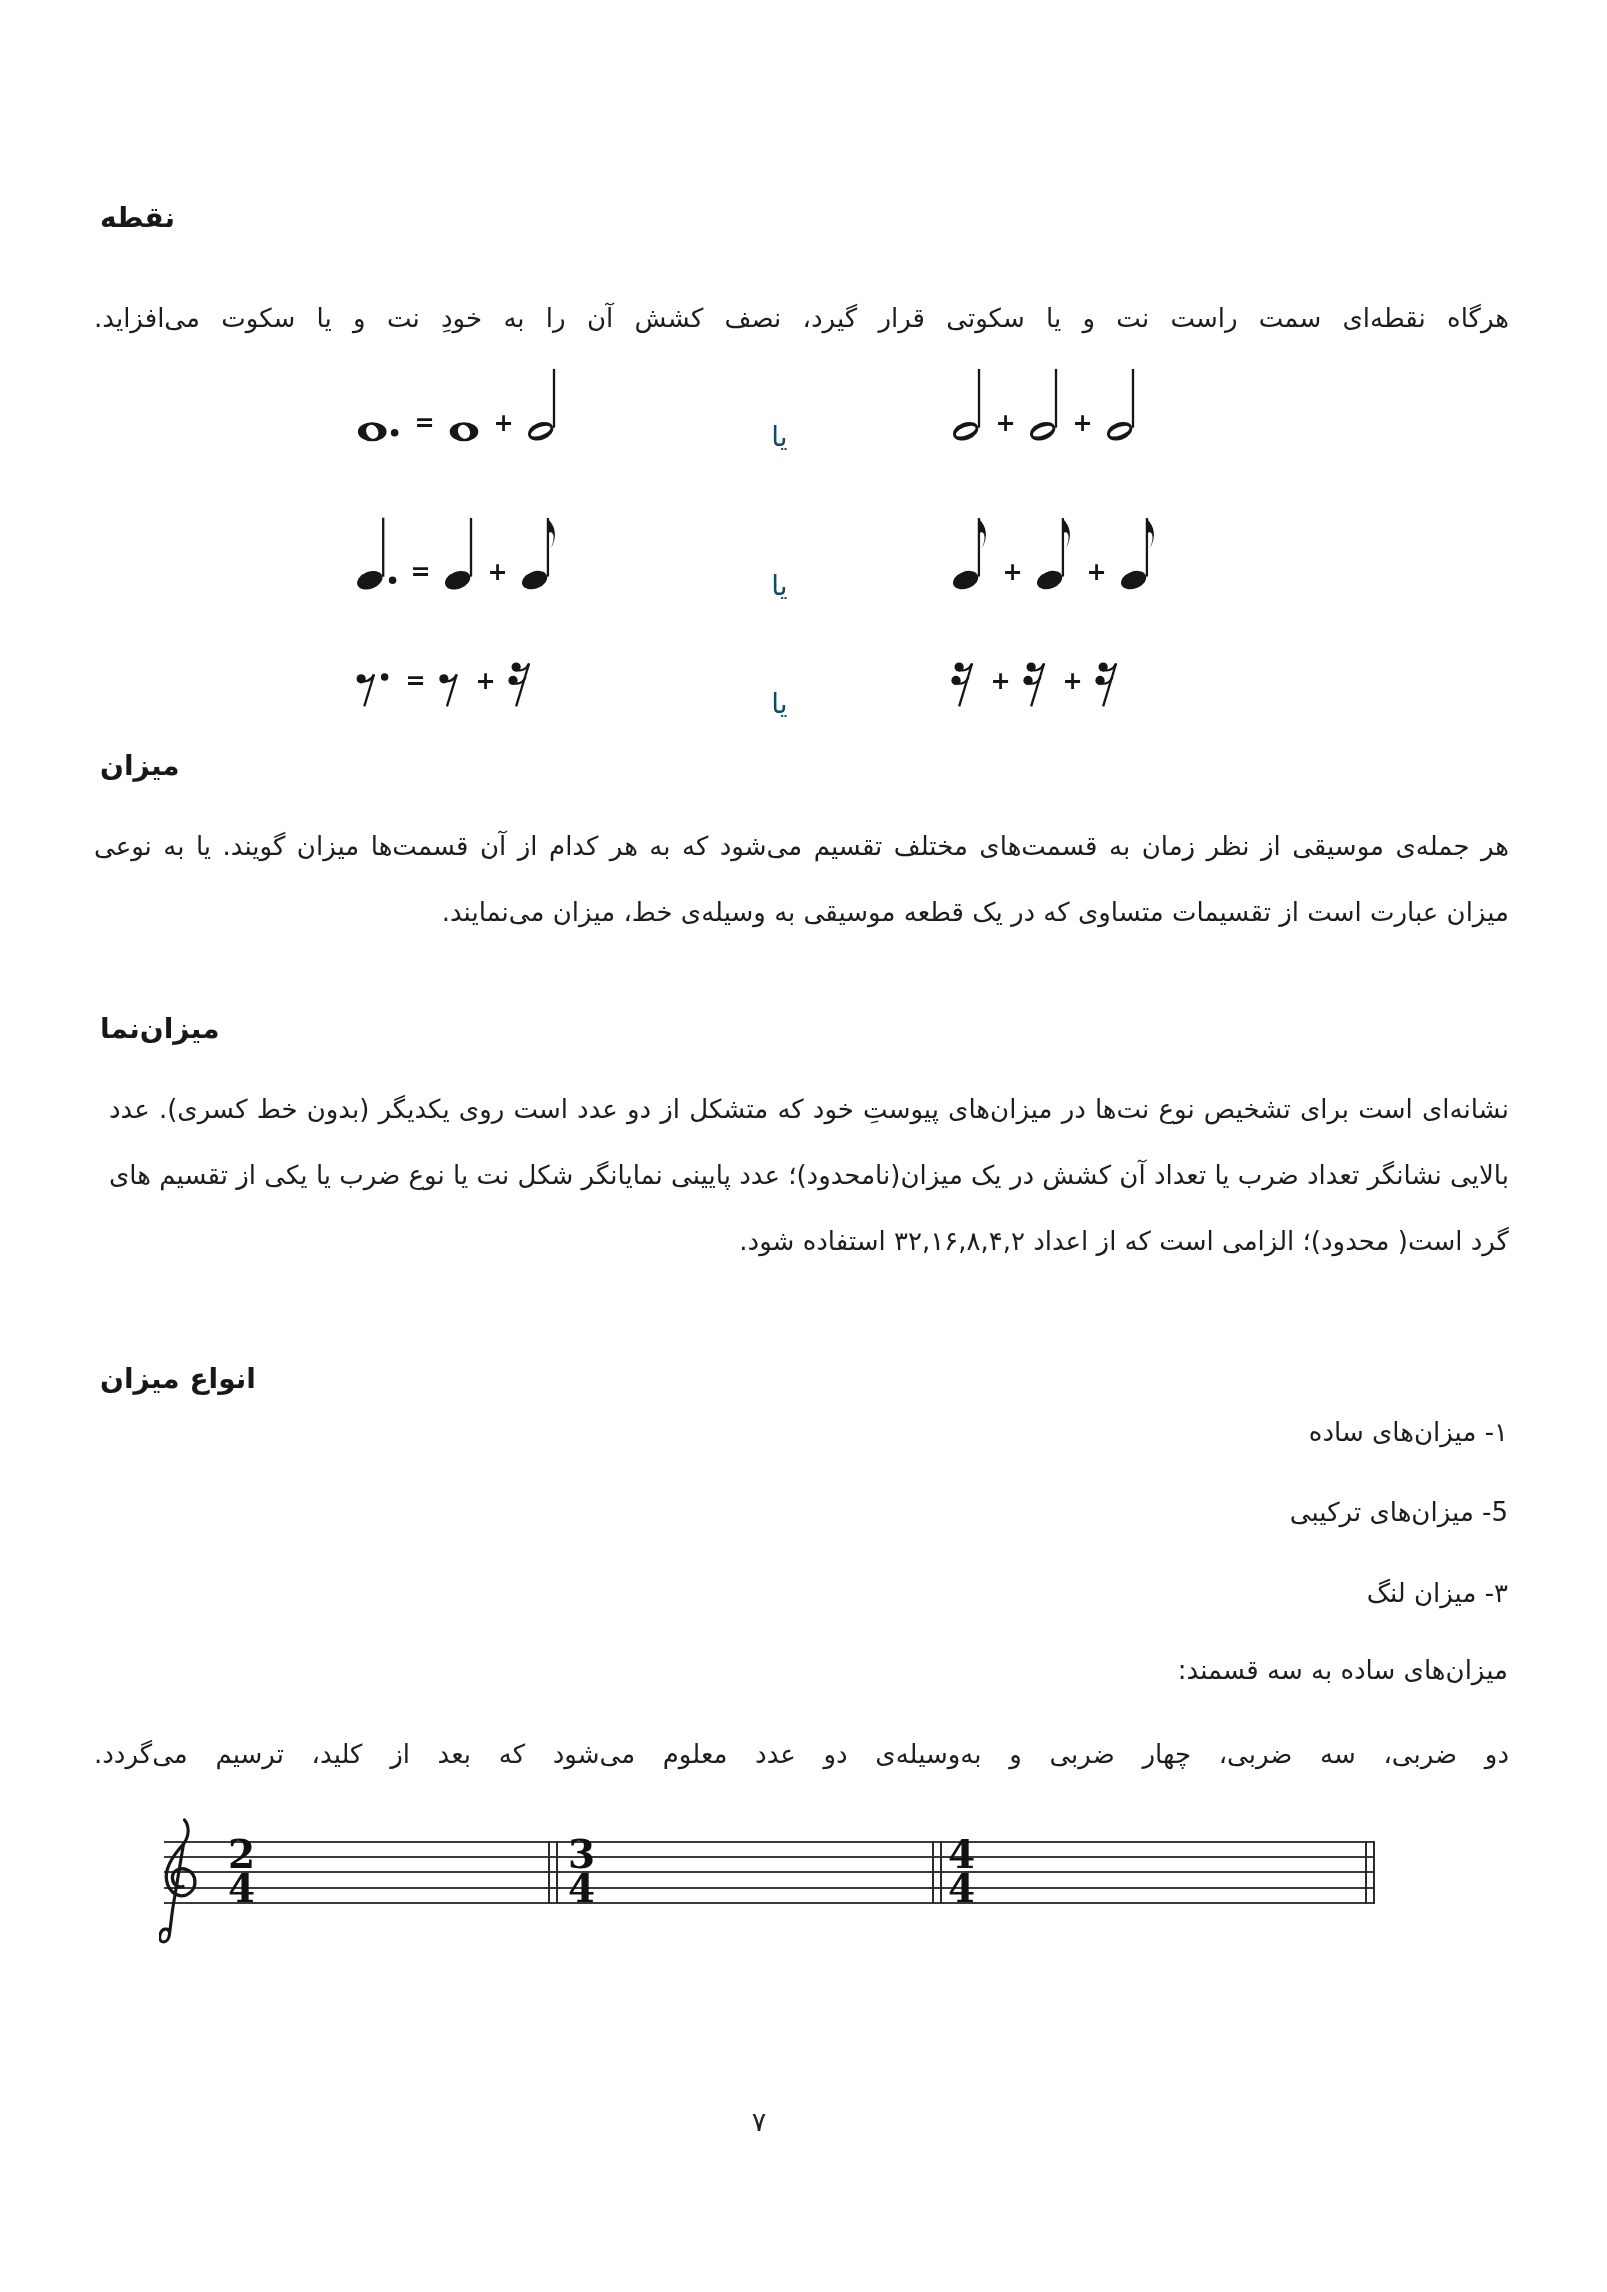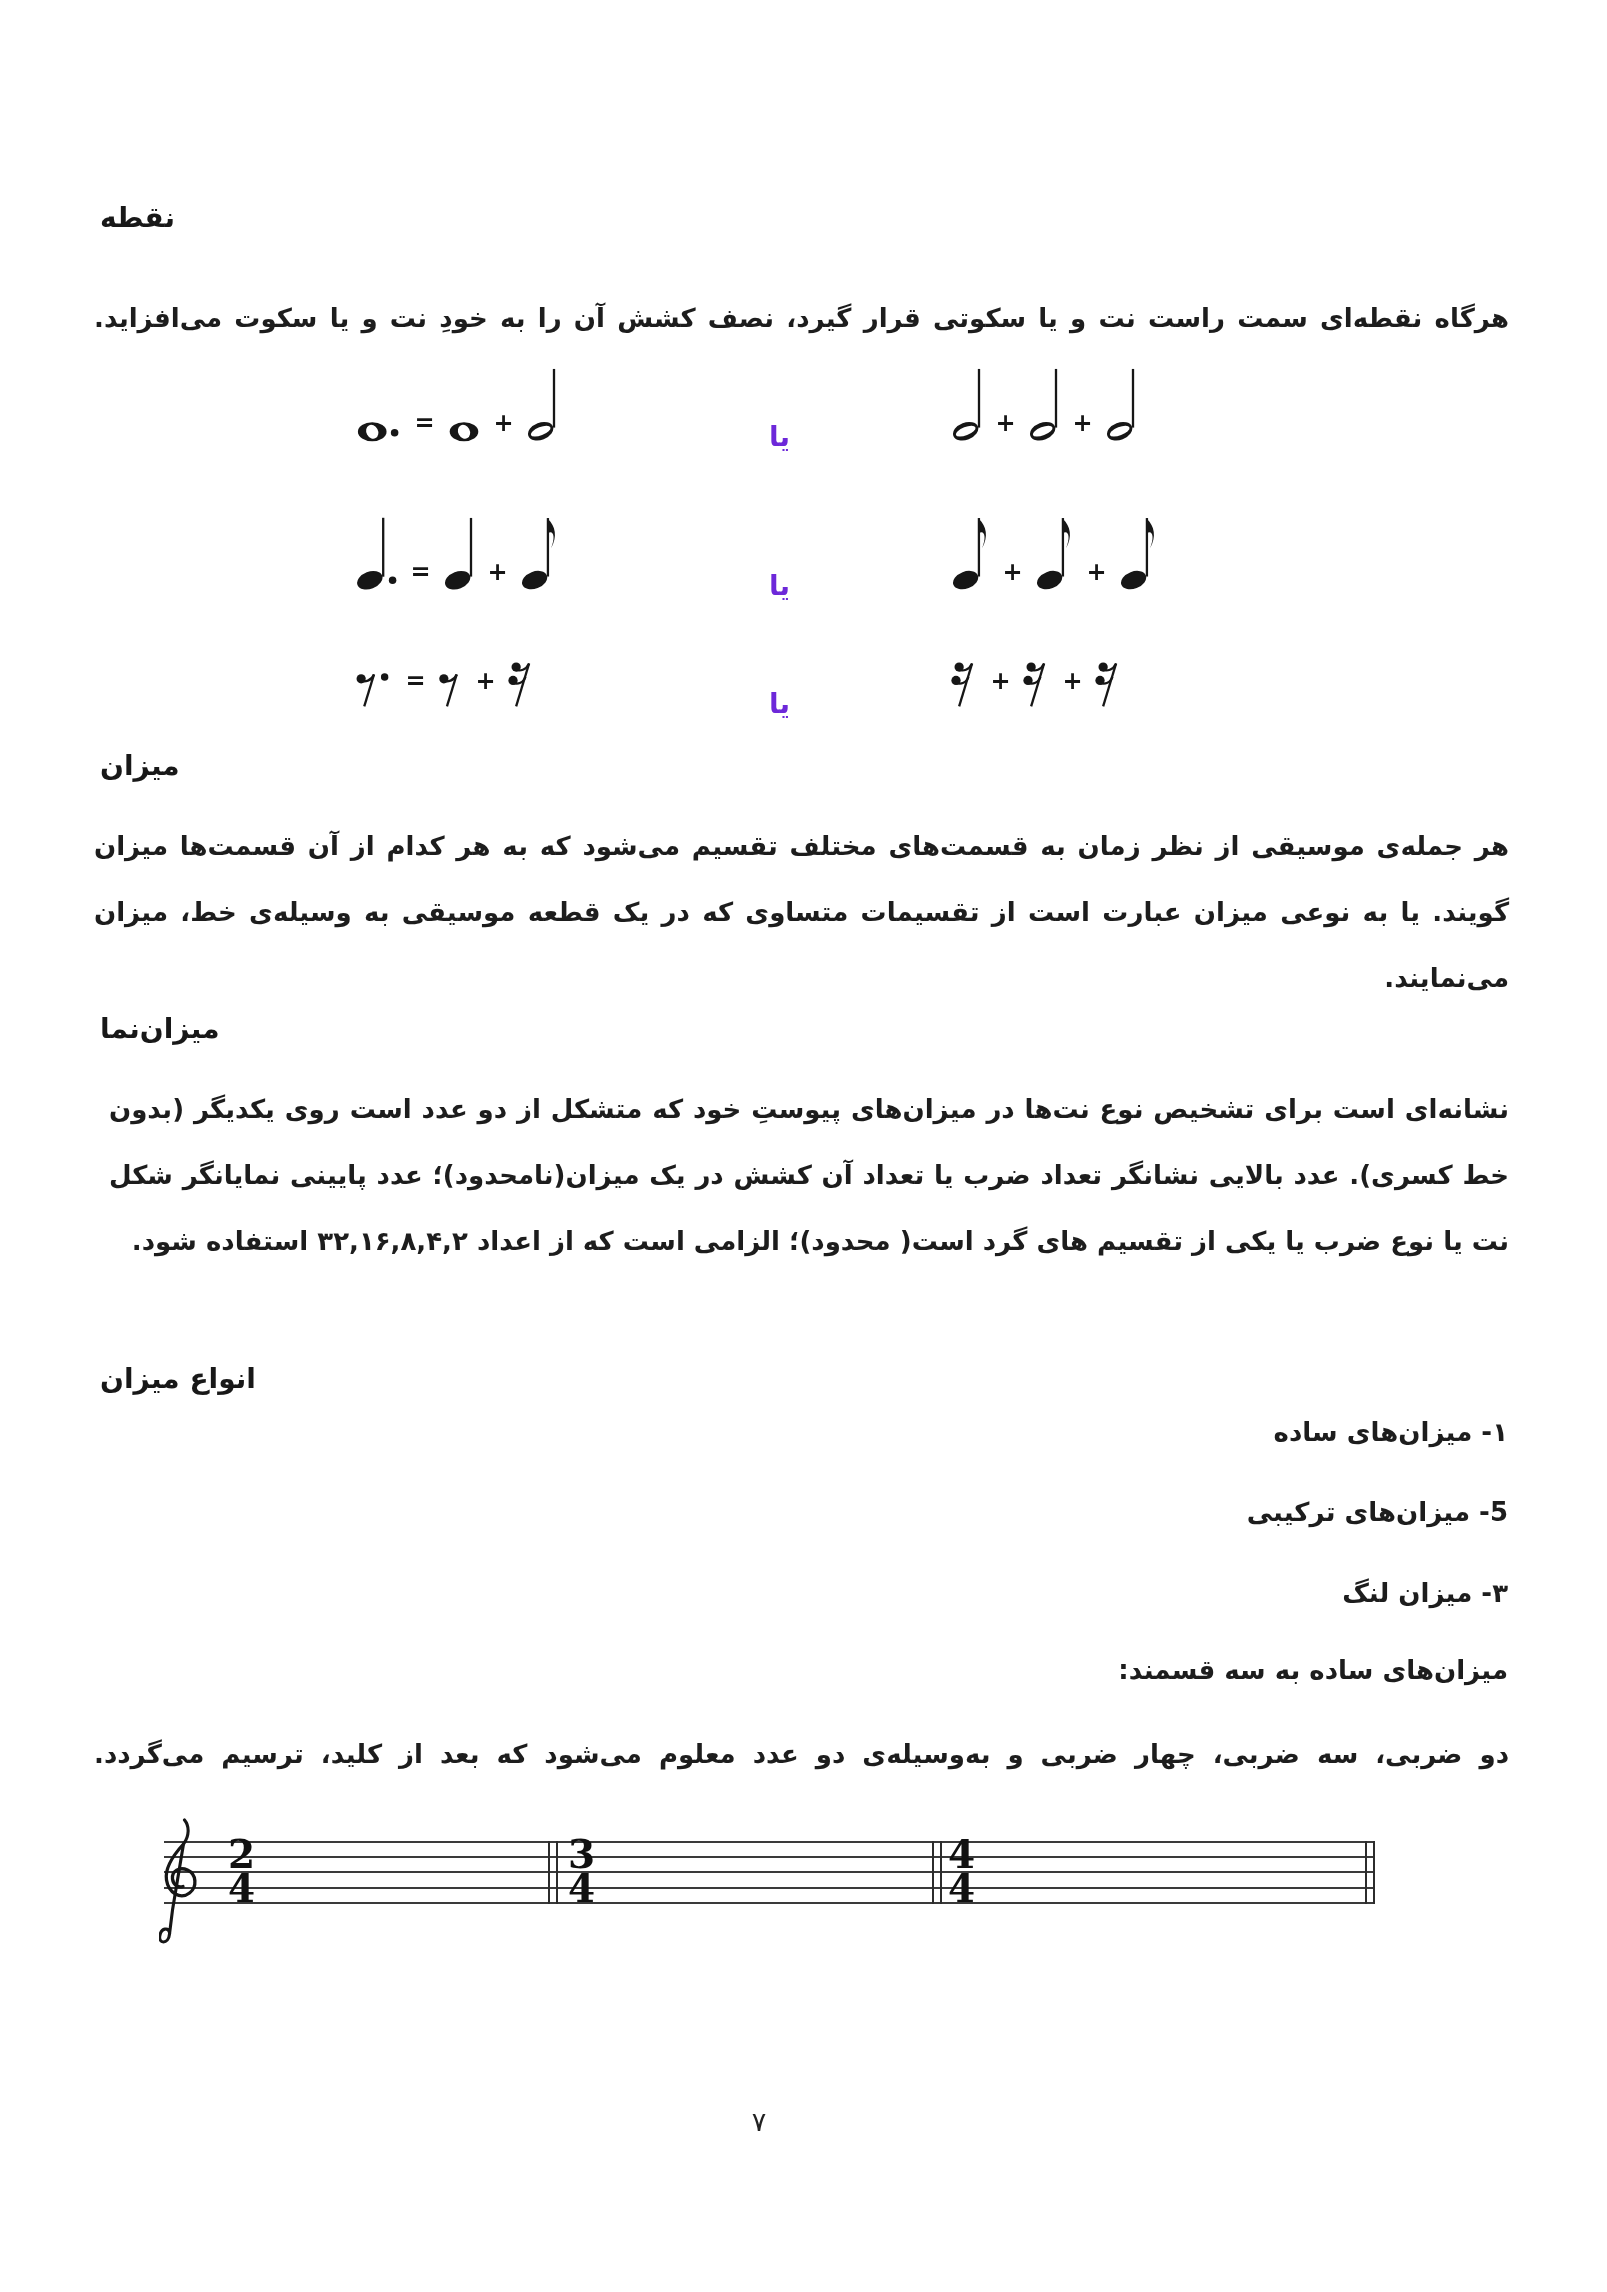--- a/index.html
+++ b/index.html
@@ -7,21 +7,21 @@
     width:1608px;height:2293px;
     background:#ffffff;
     font-family:"DejaVu Sans", sans-serif;
     color:#1d1d1d;
     position:relative;
     overflow:hidden;
   }
   .page{position:absolute;inset:0;background:#ffffff;}
 
   
-  .rtl{direction:rtl;unicode-bidi:embed;font-weight:bold;}
+  .rtl{direction:rtl;unicode-bidi:embed;}
   .heading{
     position:absolute;right:100px;left:100px;
     font-weight:700;font-size:28px;text-align:left;
     color:#181818;letter-spacing:0;
   }
   .para{
     position:absolute;right:99px;left:94px;
     font-size:26px;line-height:66px;
     text-align:justify;text-align-last:right;
     color:#1d1d1d;
@@ -43,21 +43,21 @@
   .eq-row[data-row="1"]{top:509px;}
   .eq-row[data-row="2"]{top:627px;}
   .eq-group{
     position:absolute;bottom:0;display:flex;align-items:flex-end;gap:12.5px;
     direction:ltr;
   }
   .eq-left{left:355px;}
   .eq-right{left:951px;}
   .eq-or{
     position:absolute;left:757px;bottom:-10.7px;width:45px;
-    font-size:28px;text-align:center;color:#6d28d9;
+    font-size:28px;text-align:center;color:#0c4a6e;
   }
   .eq-op{
     font-size:24px;font-weight:700;color:#161616;
     margin-bottom:7.2px;line-height:1;
   }
   .eq-row[data-row="2"] .eq-op{margin-bottom:16px;}
   .note-token{display:inline-block;line-height:0;}
   .note-token svg{display:block;}
 
   

